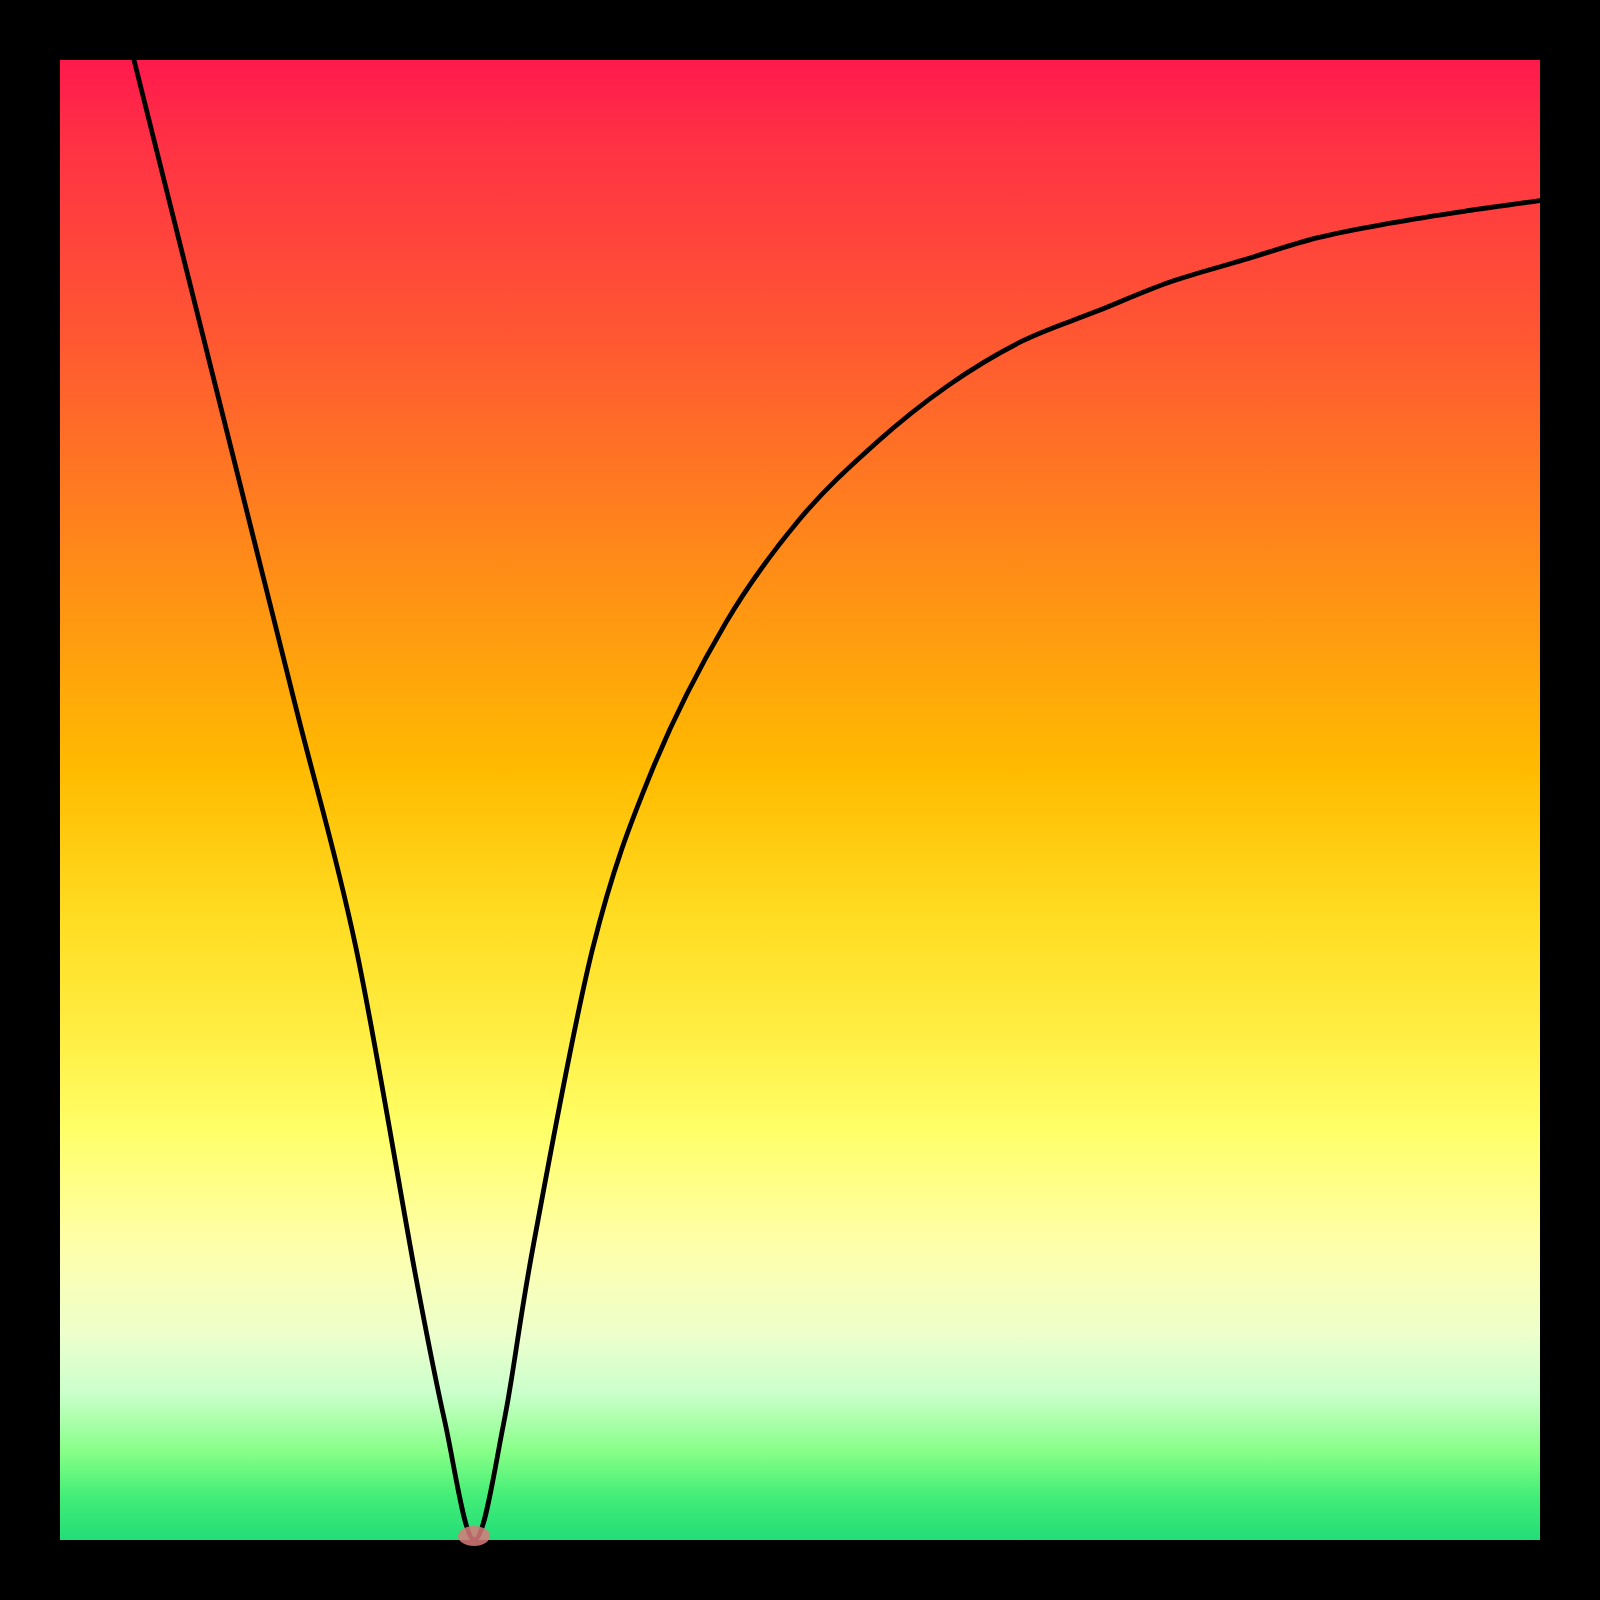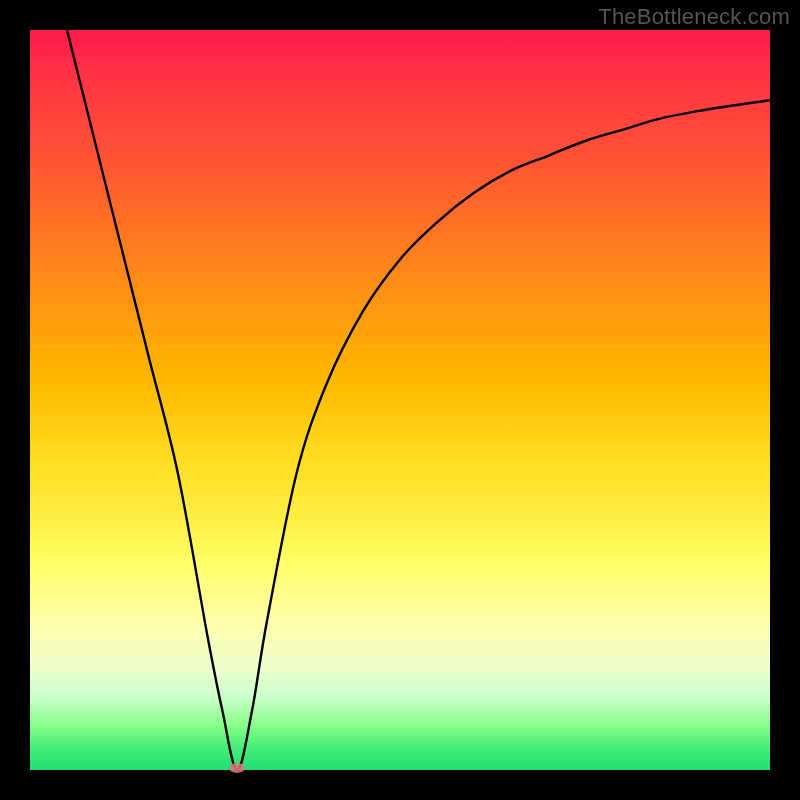--- a/index.html
+++ b/index.html
@@ -65,21 +65,20 @@
     border-radius: 50%;
     background: #d97a7a;
     opacity: 0.85;
     transform: translate(-50%, -50%);
   }
 </style>
 </head>
 <body>
 
 <div class="frame">
-  <div class="watermark">TheBottleneck.com</div>
 
   <div class="plot-area">
     <svg class="curve" viewBox="0 0 740 740" preserveAspectRatio="none">
       <path id="curve-path" fill="none" stroke="#000000" stroke-width="2.4" stroke-linecap="round" stroke-linejoin="round" d="M 37.00 0.00 C 40.70 14.80, 50.57 54.27, 59.20 88.80 C 67.83 123.33, 78.93 167.73, 88.80 207.20 C 98.67 246.67, 108.53 286.13, 118.40 325.60 C 128.27 365.07, 138.13 397.13, 148.00 444.00 C 157.87 490.87, 170.20 567.33, 177.60 606.80 C 185.00 646.27, 187.47 658.60, 192.40 680.80 C 197.33 703.00, 202.27 740.00, 207.20 740.00 C 212.13 740.00, 217.07 705.47, 222.00 680.80 C 226.93 656.13, 229.40 631.47, 236.80 592.00 C 244.20 552.53, 256.53 483.47, 266.40 444.00 C 276.27 404.53, 284.90 382.33, 296.00 355.20 C 307.10 328.07, 320.67 302.17, 333.00 281.20 C 345.33 260.23, 357.67 244.20, 370.00 229.40 C 382.33 214.60, 394.67 203.50, 407.00 192.40 C 419.33 181.30, 431.67 171.43, 444.00 162.80 C 456.33 154.17, 468.67 146.77, 481.00 140.60 C 493.33 134.43, 505.67 130.73, 518.00 125.80 C 530.33 120.87, 542.67 115.32, 555.00 111.00 C 567.33 106.68, 579.67 103.60, 592.00 99.90 C 604.33 96.20, 616.67 91.88, 629.00 88.80 C 641.33 85.72, 653.67 83.62, 666.00 81.40 C 678.33 79.18, 690.67 77.33, 703.00 75.48 C 715.33 73.63, 733.83 71.16, 740.00 70.30"></path>
     </svg>
     <div id="min-marker" class="min-marker" style="left: 207.2px; top: 738px; background: rgb(217, 122, 122);"></div>
   </div>
 </div>
 
 </body></html>

